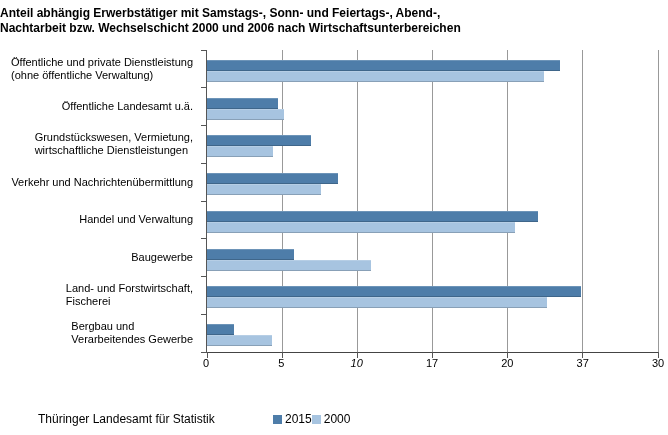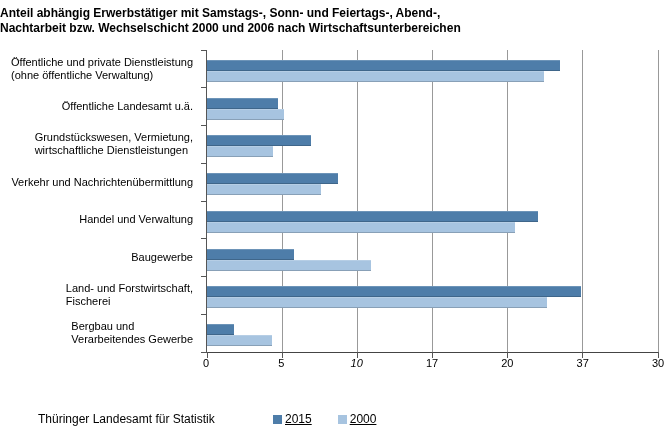--- a/index.html
+++ b/index.html
@@ -33,21 +33,21 @@
     white-space:pre-line;color:#000;
   }
   .xtick-labels{position:absolute;left:206px;top:357px;width:452px;height:14px;}
   .xtick-label{position:absolute;transform:translateX(-50%);font-size:11px;color:#000;}
   .xlabel{
     position:absolute;left:206px;top:374px;width:452px;text-align:center;
     font-size:11px;color:#000;
   }
   .footer{position:absolute;left:0;top:410px;width:642px;height:20px;font-size:12px;margin-left:24px;}
   .source{position:absolute;left:14px;top:2px;color:#000;}
-  .legend{position:absolute;left:249px;top:2px;display:flex;gap:26px;align-items:center;text-decoration:underline;}
+  .legend{position:absolute;left:249px;top:2px;display:flex;align-items:center;}
   .legend-item{display:flex;align-items:center;gap:3px;}
   .legend-swatch{width:9px;height:9px;display:inline-block;}
   .legend-label{font-size:12px;color:#000;}
 </style>
 </head>
 <body>
 
 <div class="page">
 
   <div class="title">

